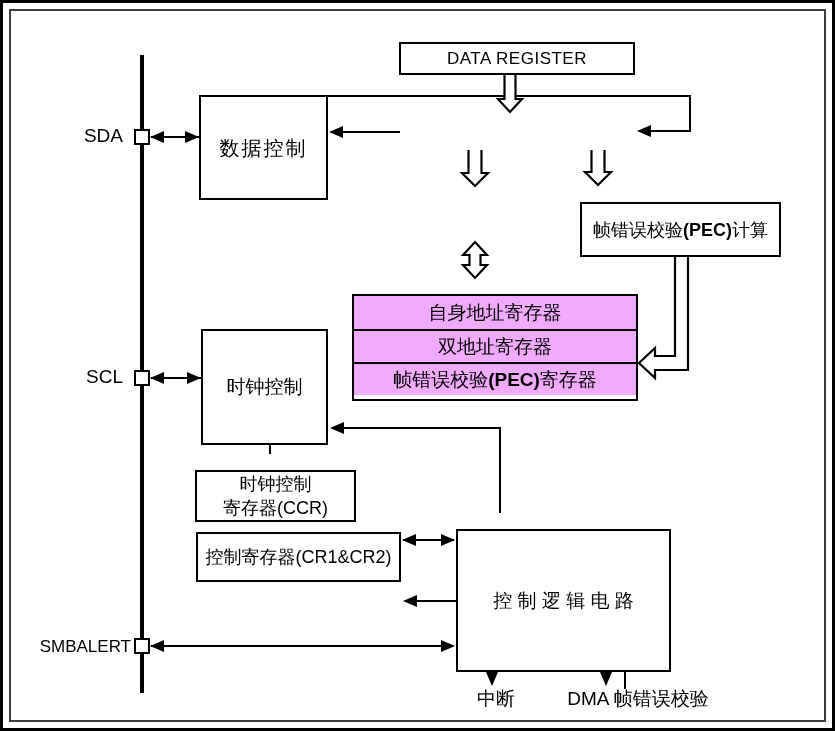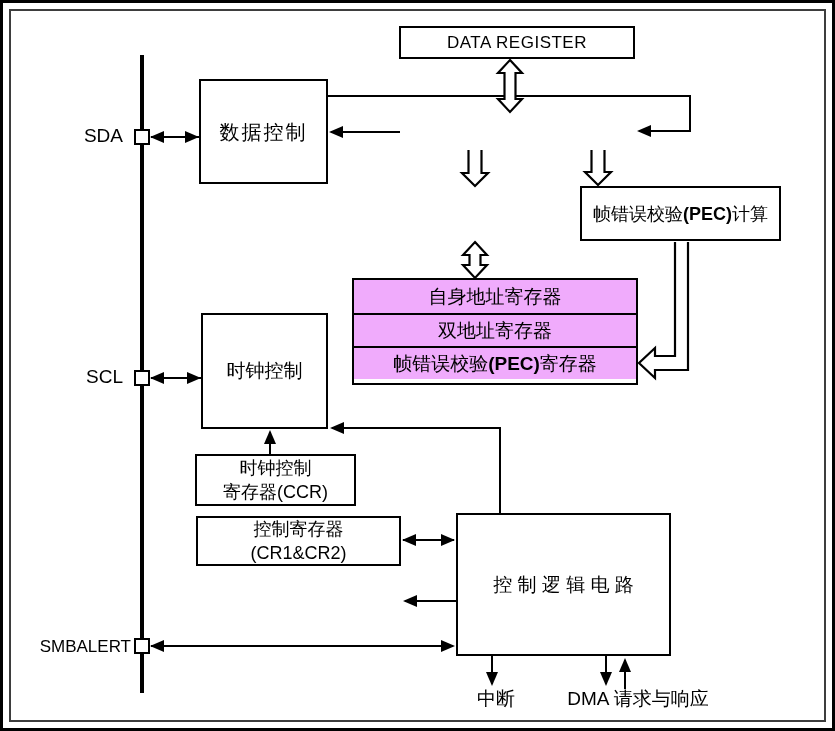--- a/index.html
+++ b/index.html
@@ -5,21 +5,21 @@
   html,body{margin:0;padding:0;background:#fff;}
   #stage{
     position:relative;width:835px;height:731px;box-sizing:border-box;
     border:3px solid #000;background:#fff;overflow:hidden;
     font-family:"Liberation Sans","DejaVu Sans",sans-serif;color:#000;
   }
   #innerframe{position:absolute;left:6px;top:6px;right:6px;bottom:6px;border:2px solid #3d3d3d;pointer-events:none;}
   .box{
     position:absolute;box-sizing:border-box;border:2px solid #000;background:#fff;
     display:flex;align-items:center;justify-content:center;text-align:center;
-    font-size:19px;line-height:24px;z-index:3;
+    font-size:19px;line-height:24px;z-index:3;margin-top:16px;
   }
   .stackrow{box-sizing:border-box;display:flex;align-items:center;justify-content:center;background:#f0abfc;font-size:19px;}
   .stackrow + .stackrow{border-top:2px solid #000;}
   .b{font-weight:bold;}
   .pinlabel{position:absolute;z-index:3;font-size:19px;text-align:right;}
   .outlabel{position:absolute;z-index:3;font-size:19px;text-align:center;white-space:nowrap;}
   #busline{position:absolute;left:137px;top:52px;width:4px;height:638px;background:#000;z-index:2;}
   .pad{position:absolute;left:131px;width:16px;height:16px;box-sizing:border-box;border:2.5px solid #000;background:#fff;z-index:4;}
   #wires{position:absolute;left:0;top:0;z-index:1;}
   #wires path.wire{fill:none;stroke:#000;stroke-width:2;}
@@ -115,23 +115,23 @@
     </div>
   </div>
 
   <div class="box" style="left:198px;top:310px;width:127px;height:116px;">时钟控制</div>
 
   <div class="box fs18" style="left:192px;top:451px;width:161px;height:52px;flex-direction:column;">
     <div>时钟控制</div>
     <div>寄存器(CCR)</div>
   </div>
 
-  <div class="box fs18" style="left:193px;top:513px;width:205px;height:50px;flex-direction:column;">
+  <div class="box fs18" style="left:193px;top:513px;width:205px;height:50px;flex-direction:row;">
     <div>控制寄存器</div>
     <div>(CR1&amp;CR2)</div>
   </div>
 
 
   <div class="box" style="left:453px;top:510px;width:215px;height:143px;">控 制 逻 辑 电 路</div>
 
   <div class="outlabel" style="left:455px;top:683px;width:76px;font-family:Liberation Serif, serif;">中断</div>
-  <div class="outlabel" style="left:552px;top:683px;width:166px;">DMA 请求与响应</div>
+  <div class="outlabel" style="left:552px;top:683px;width:166px;">DMA 帧错误校验</div>
 </div>
 
 </body></html>

